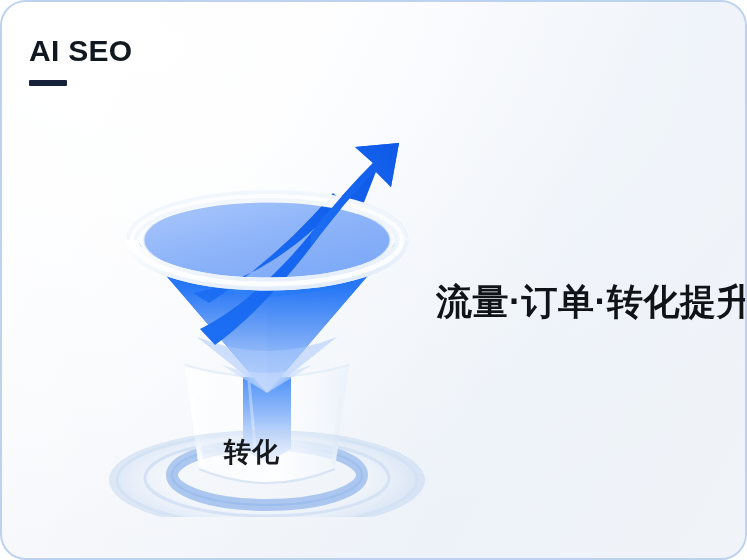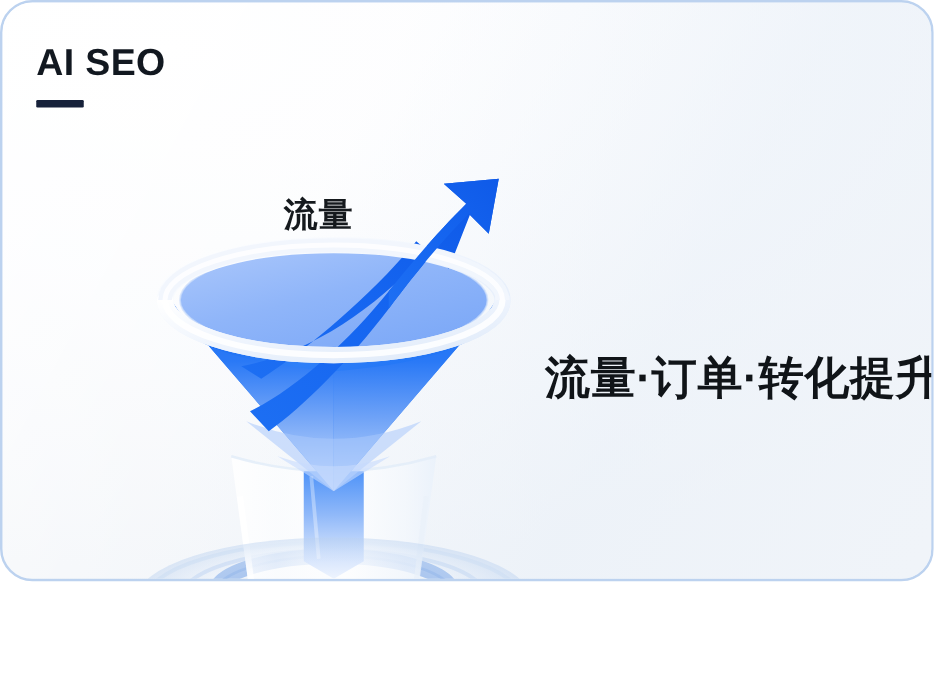--- a/index.html
+++ b/index.html
@@ -10,21 +10,21 @@
   body {
     width: 747px;
     height: 560px;
     overflow: hidden;
     font-family: "Liberation Sans", "DejaVu Sans", sans-serif;
   }
 
   #card {
     position: relative;
     width: 747px;
-    height: 465px;
+    height: 560px;
     box-sizing: border-box;
     border-radius: 26px;
     border: 2px solid #bcd2ef;
     background:
       radial-gradient(120% 90% at 18% 8%, #ffffff 0%, #fbfcfe 38%, #f2f5f9 100%),
       linear-gradient(135deg, #fdfefe 0%, #f4f7fa 55%, #eef2f7 100%);
     overflow: hidden;
   }
 
   
@@ -107,21 +107,21 @@
 
   <div id="bg-sheen"></div>
 
   <div id="title-block">
     <div id="page-title">AI SEO</div>
     <div id="title-underline"></div>
   </div>
 
   <div id="tagline">流量·订单·转化提升</div>
 
-  <div class="funnel-label" id="label-traffic">流量</div>
+  <div class="funnel-label" id="label-conversion">转化</div>
 
   <div id="illustration">
     <svg width="340" height="420" viewBox="0 0 340 420" xmlns="http://www.w3.org/2000/svg">
       <defs>
         <linearGradient id="coneGrad" x1="0" y1="0" x2="0" y2="1">
           <stop offset="0%" stop-color="#1a6ff5"></stop>
           <stop offset="32%" stop-color="#2a79f6"></stop>
           <stop offset="62%" stop-color="#78a8f7"></stop>
           <stop offset="88%" stop-color="#bcd4fb"></stop>
           <stop offset="100%" stop-color="#dbe8fd"></stop>

